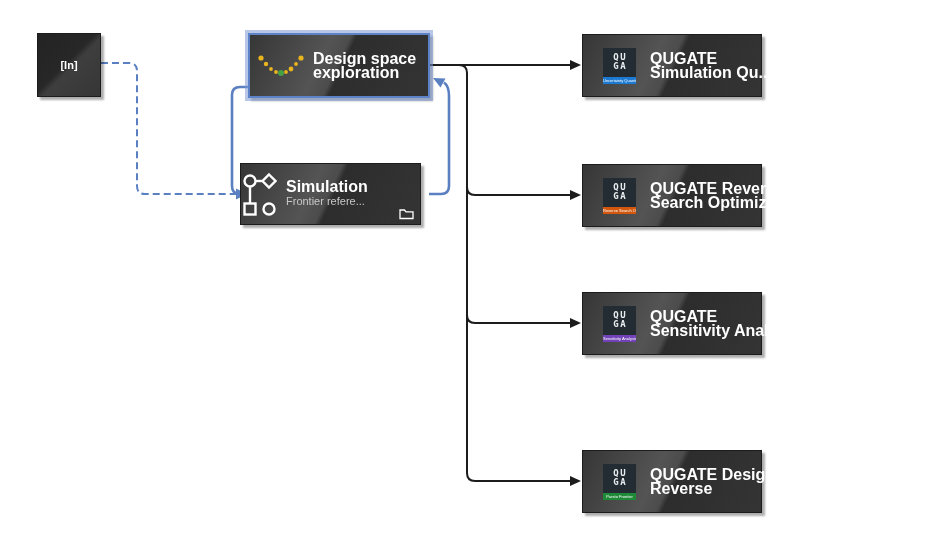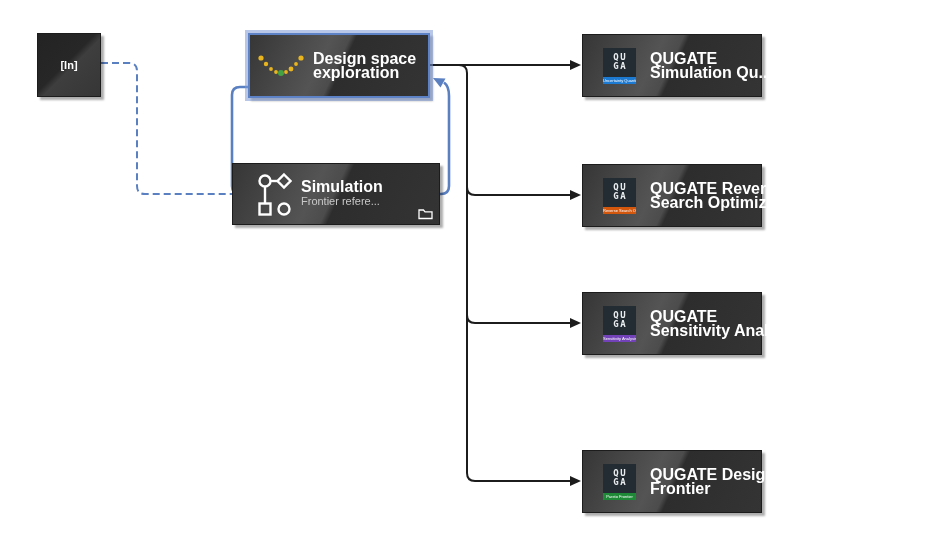--- a/index.html
+++ b/index.html
@@ -31,21 +31,21 @@
     background:linear-gradient(115deg,#363636 0%,#454545 20%,#545454 40%,#4c4c4c 49%,#2d2d2d 52%,#343434 100%);
   }
   .selected {
     border:2px solid #5d82c6;
     box-shadow:0 0 0 3px rgba(125,153,213,0.55), 3px 3px 2px rgba(0,0,0,0.30);
   }
   .title    { font-weight:bold; font-size:16px; line-height:14px; white-space:nowrap; }
   .subtitle { font-weight:normal; font-size:11px; line-height:14px; color:#c8c8c8; white-space:nowrap; }
 
   .design-node     { left:248px; top:33px;  width:182px; height:65px; padding-left:8px; }
-  .simulation-node { left:232px; top:163px; width:208px; height:62px; padding-left:23px; }
+  .simulation-node { left:240px; top:163px; width:181px; height:62px; padding-left:0; }
   .qnode           { left:582px; width:180px; height:63px; padding-left:20px; }
   .q1 { top:34px; } .q2 { top:164px; } .q3 { top:292px; } .q4 { top:450px; }
 
   .node-icon { flex:0 0 auto; margin-right:9px; }
 
   .qicon { flex:0 0 auto; width:33px; margin-right:14px; }
   .qicon-box {
     width:33px; height:29px;
     background:#232c32;
     display:flex; flex-direction:column; align-items:center; justify-content:center;
@@ -179,17 +179,17 @@
   <div class="node proc qnode q4">
     <div class="qicon">
       <div class="qicon-box">
         <span>QU</span>
         <span>GA</span>
       </div>
       <div class="qicon-banner" style="background-color: rgb(30, 138, 56);">Pareto Frontier</div>
     </div>
     <div>
       <div class="title">QUGATE Design</div>
-      <div class="title">Frontier</div>
+      <div class="title">Reverse</div>
     </div>
   </div>
 
 </div>
 
 </body></html>

